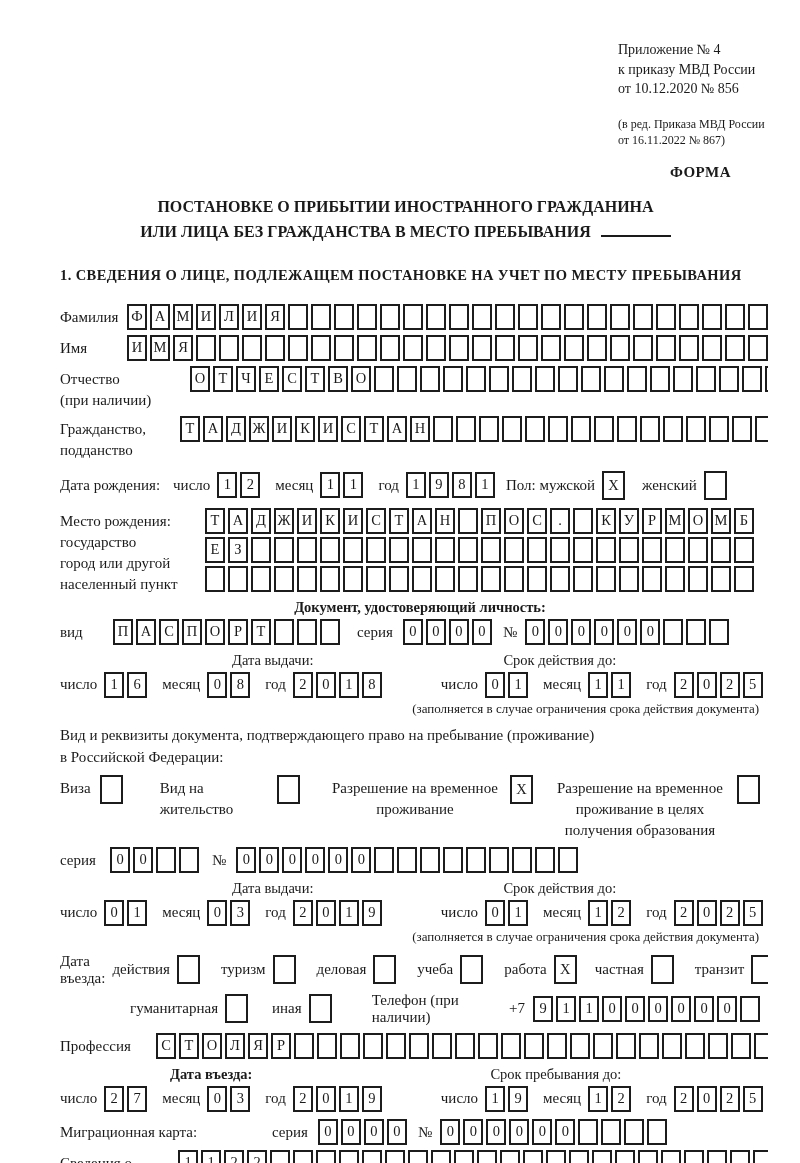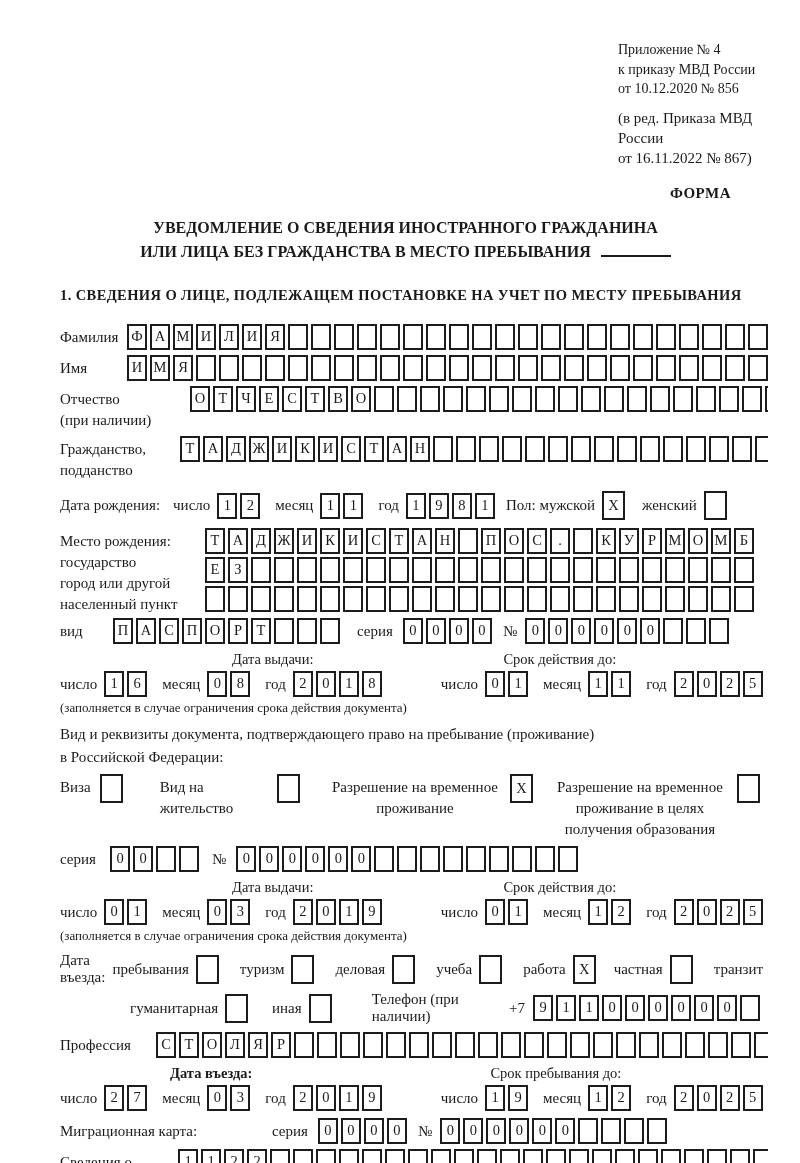--- a/index.html
+++ b/index.html
@@ -5,21 +5,21 @@
   * { box-sizing: border-box; }
   html,body { margin:0; padding:0; }
   body {
     width:800px; height:1163px; background:#ffffff; color:#1a1a1a;
     font-family:"Liberation Serif","DejaVu Serif",serif;
   }
   .page { width:768px; height:1163px; padding:40px 5px 8px 60px; overflow:hidden; position:relative; }
 
   
   .annex { margin-left:558px; width:182px; font-size:14px; line-height:1.4; }
-  .annex .note { font-size:15px; margin-top:9px; line-height:1.35; }
+  .annex .note { font-size:12px; margin-top:17px; line-height:1.35; }
   .forma { font-weight:bold; text-align:right; padding-right:32px; font-size:15px; margin-top:16px; letter-spacing:.5px; }
   .title { margin-top:14px; text-align:center; font-weight:bold; font-size:16px; line-height:1.55; padding-right:12px; }
   .blank-line { display:inline-block; width:70px; height:15px; border-bottom:2px solid #1a1a1a; margin-left:10px; }
   .section { margin-top:22px; font-weight:bold; font-size:14.5px; letter-spacing:.4px; }
 
   
   .frow { display:flex; align-items:flex-start; margin-top:5px; }
   .flabel { font-size:15px; flex:none; line-height:21px; padding-top:3px; }
   .cellrow { display:flex; flex:none; }
   .cell {
@@ -42,21 +42,21 @@
   
   .dhdr { display:flex; font-size:14.5px; margin-top:7px; }
   .dhdr .h1 { margin-left:172px; }
   .dhdr .h2 { margin-left:190px; }
   .dhdr.entry .h1 { margin-left:110px;font-weight:bold; }
   .dhdr.entry .h2 { margin-left:238px; }
   .dval { display:flex; align-items:center; font-size:15px; margin-top:3px; }
   .dval .lbl { margin-right:7px; }
   .dval .lbl.mid { margin-left:12px; }
   .dval .grp2 { display:flex; align-items:center; margin-left:56px; }
-  .note-right { font-size:13px; margin-top:3px; padding-right:4px; }
+  .note-right { text-align:right; font-size:13px; margin-top:3px; padding-right:4px; }
 
   .plain { font-size:15px; margin-top:7px; line-height:1.5; }
 
   
   .permits { display:flex; align-items:flex-start; font-size:15px; margin-top:6px; }
   .pgroup { display:flex; align-items:flex-start; }
   .pgroup .txt { line-height:21px; padding-top:3px; }
   .pgroup .txt.center { text-align:center; } .gap-b { margin-left:34px; } .gap-c { margin-left:26px; } .gap-d { margin-left:16px; }
   .cbgap { margin-left:9px; }
 
@@ -80,21 +80,21 @@
     <div>от 10.12.2020 № 856</div>
     <div class="note">
       <div>(в ред. Приказа МВД России</div>
       <div>от 16.11.2022 № 867)</div>
     </div>
   </div>
 
   <div class="forma">ФОРМА</div>
 
   <div class="title">
-    <div>УВЕДОМЛЕНИЕ О СВЕДЕНИЯ ИНОСТРАННОГО ГРАЖДАНИНА</div>
+    <div>ПОСТАНОВКЕ О ПРИБЫТИИ ИНОСТРАННОГО ГРАЖДАНИНА</div>
     <div><span>ИЛИ ЛИЦА БЕЗ ГРАЖДАНСТВА В МЕСТО ПРЕБЫВАНИЯ</span><span class="blank-line"></span></div>
   </div>
 
   <div class="section">1. СВЕДЕНИЯ О ЛИЦЕ, ПОДЛЕЖАЩЕМ ПОСТАНОВКЕ НА УЧЕТ ПО МЕСТУ ПРЕБЫВАНИЯ</div>
 
   <div class="frow" style="margin-top:20px;">
     <div class="flabel lw-surname">Фамилия</div>
     <div class="cellrow">
         <span class="cell">Ф</span>
         <span class="cell">А</span>
@@ -345,20 +345,21 @@
           <span class="cell"></span>
           <span class="cell"></span>
           <span class="cell"></span>
           <span class="cell"></span>
           <span class="cell"></span>
           <span class="cell"></span>
         </div>
     </div>
   </div>
 
+  <div style="text-align:center; font-weight:bold; font-size:14.5px; margin-top:4px; width:720px;">Документ, удостоверяющий личность:</div>
 
   <div class="frow" style="margin-top:3px;">
     <div class="flabel lw-vid">вид</div>
     <div class="cellrow">
         <span class="cell">П</span>
         <span class="cell">А</span>
         <span class="cell">С</span>
         <span class="cell">П</span>
         <span class="cell">О</span>
         <span class="cell">Р</span>
@@ -538,21 +539,21 @@
           <span class="cell">0</span>
           <span class="cell">2</span>
           <span class="cell">5</span>
         </div>
     </div>
   </div>
   <div class="note-right">(заполняется в случае ограничения срока действия документа)</div>
 
   <div class="purpose">
     <span class="lbl">Дата въезда:</span>
-    <span class="itm">пребывания</span>
+    <span class="itm">действия</span>
     <div class="cellrow cb">
         <span class="cell"></span>
       </div>
     <span class="itm" style="margin-left:9px;">туризм</span>
     <div class="cellrow cb">
         <span class="cell"></span>
       </div>
     <span class="itm" style="margin-left:9px;">деловая</span>
     <div class="cellrow cb">
         <span class="cell"></span>

